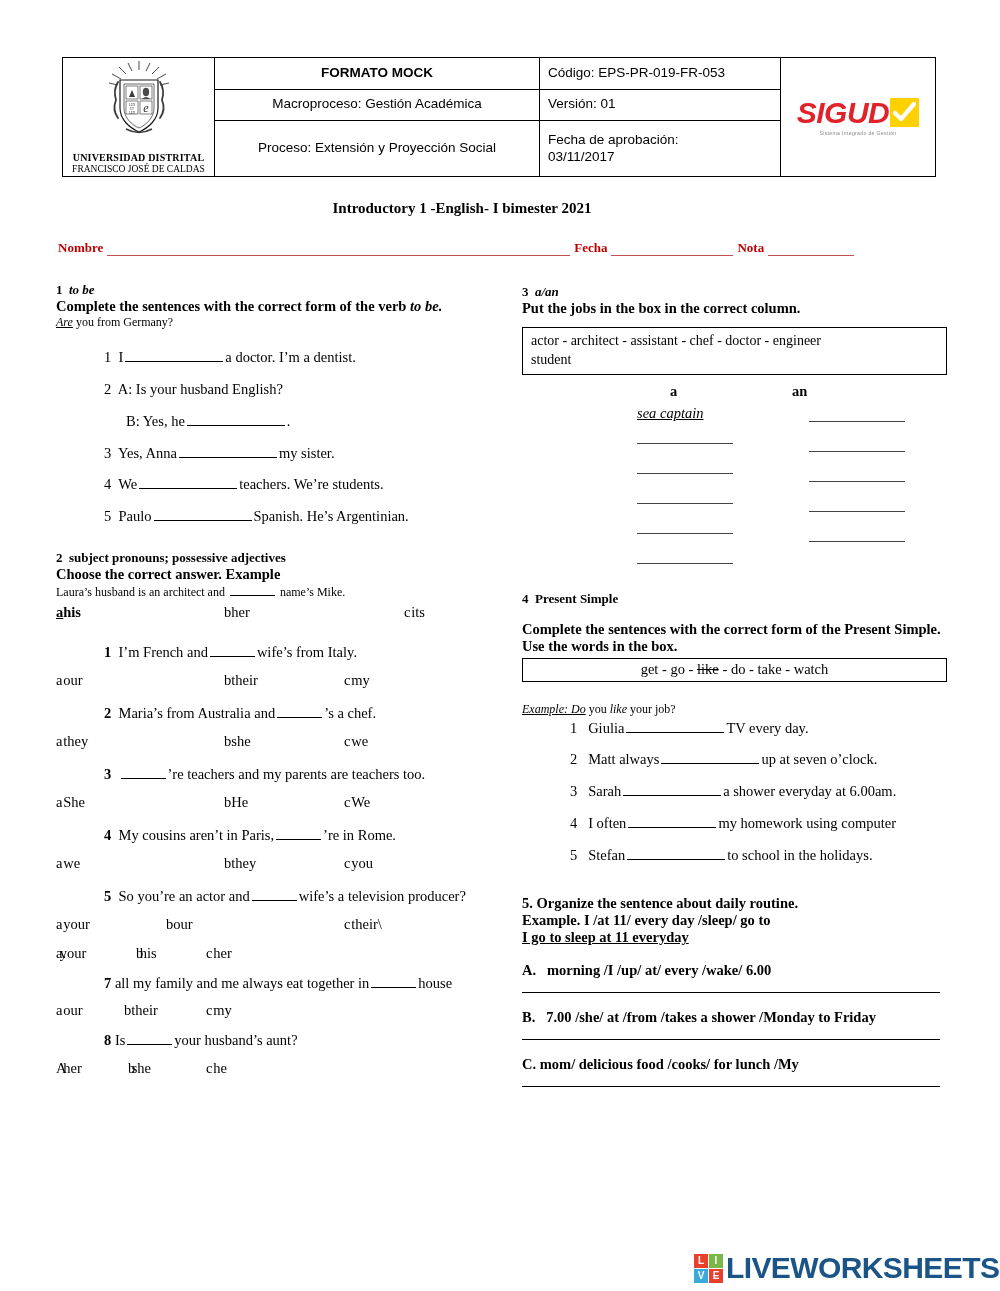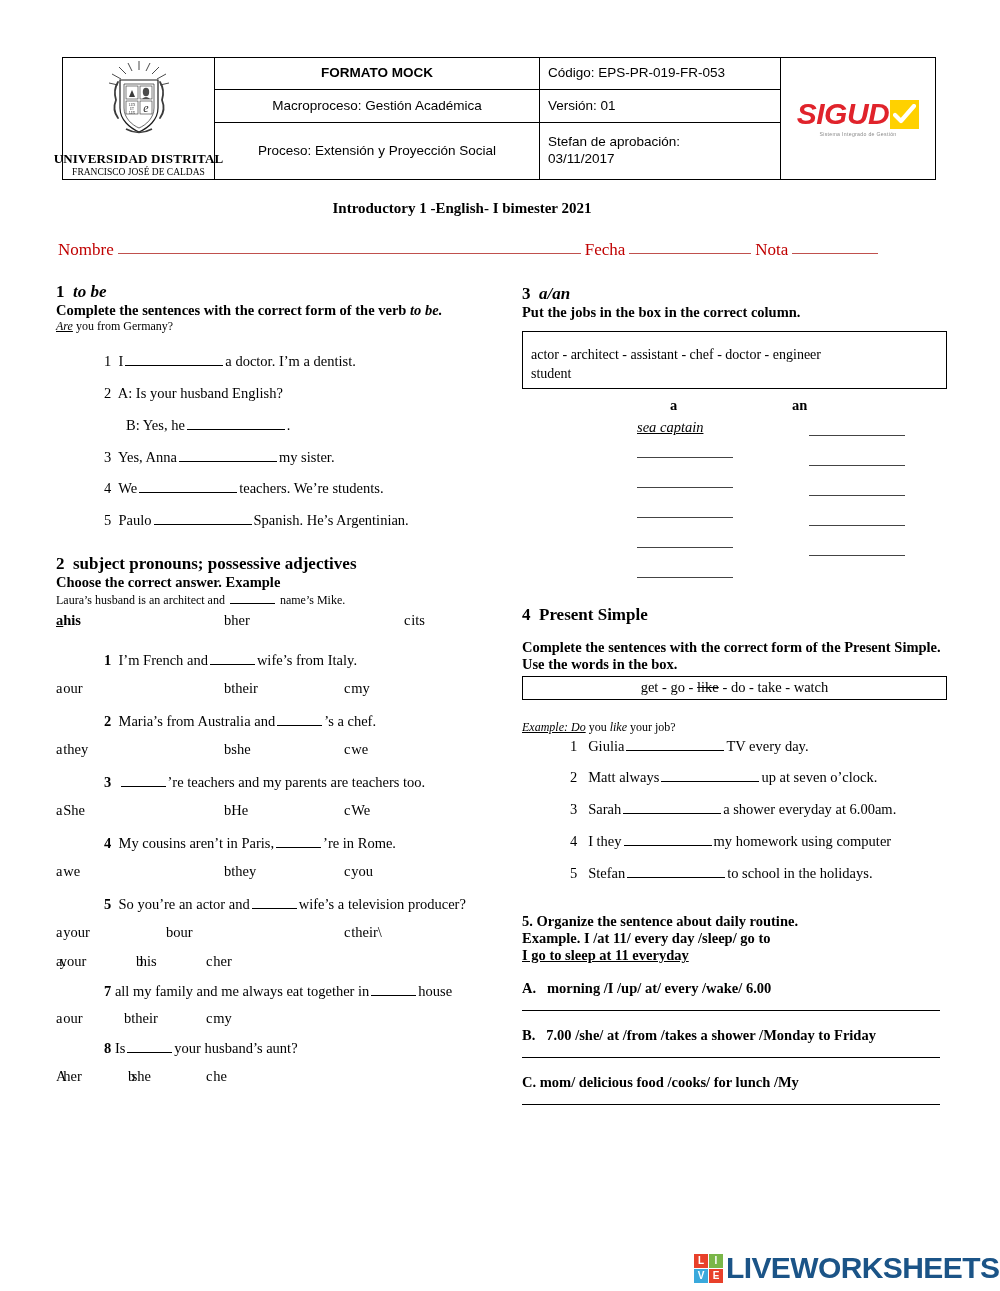--- a/index.html
+++ b/index.html
@@ -45,21 +45,21 @@
   td.code-cell { width: 241px; text-align: left; padding-left: 10px; }
   td.logo-cell { width: 155px; text-align: center; border-left: 1px solid #000; }
   td.formato-cell { font-weight: bold; text-align: center; }
 
   
   .seal-box { display: flex; flex-direction: column; align-items: center; justify-content: center; }
   .seal-img { width: 66px; height: 76px; display: block; }
   .seal-name {
     font-family: "Liberation Serif", serif;
     font-weight: bold;
-    font-size: 13px;
+    font-size: 10px;
     letter-spacing: 0.2px;
     margin-top: 16px;
     line-height: 1.15;
     white-space: nowrap;
   }
   .seal-sub {
     font-family: "Liberation Serif", serif;
     font-size: 9.5px;
     line-height: 1.1;
     white-space: nowrap;
@@ -103,42 +103,42 @@
     font-size: 15px;
     font-family: "Liberation Serif", serif;
   }
 
   
   .name-row {
     position: absolute;
     left: 58px; top: 240px;
     width: 884px;
     display: flex;
-    align-items: flex-start;
+    align-items: flex-end;
     color: #c00000;
-    font-weight: normal;
-    font-size: 17px;
+    font-weight: bold;
+    font-size: 13px;
   }
   .name-row .lbl { white-space: nowrap; }
   .name-row .rule {
     border-bottom: 1.3px solid #c0504d;
     height: 14px;
     margin: 0 4px;
   }
   .rule-nombre { flex: 0 0 463px; }
   .rule-fecha  { flex: 0 0 122px; }
   .rule-nota   { flex: 0 0 86px; }
 
   
   .col-left  { position: absolute; left: 56px;  top: 282px; width: 420px; }
   .col-right { position: absolute; left: 522px; top: 284px; width: 425px; }
 
   .sec-num {
     font-weight: bold;
-    font-size: 17px;
+    font-size: 13px;
   }
   .sec-num .it { font-style: italic; }
   .sec-instr {
     font-weight: bold;
     font-size: 14.5px;
     line-height: 1.18;
   }
   .sec-instr .it { font-style: italic; }
   .example-line {
     font-size: 12px;
@@ -173,21 +173,21 @@
     font-size: 14.5px;
     margin-top: 10px;
     position: relative;
     height: 19px;
   }
   .opts span { position: absolute; white-space: nowrap; }
 
   
   .word-box {
     border: 1px solid #000;
-    padding: 14px 8px 5px 8px;
+    padding: 4px 8px 5px 8px;
     font-size: 14px;
     line-height: 1.33;
     margin-top: 10px;
   }
   .strike { text-decoration: line-through; }
 
   .ab-head {
     position: relative;
     height: 20px;
     margin-top: 8px;
@@ -319,21 +319,21 @@
         </div>
       </td>
     </tr>
     <tr>
       <td class="proc-cell">Macroproceso: Gestión Académica</td>
       <td class="code-cell">Versión: 01</td>
     </tr>
     <tr>
       <td class="proc-cell">Proceso: Extensión y Proyección Social</td>
       <td class="code-cell">
-        <span>Stefan de aprobación:</span><br>
+        <span>Fecha de aprobación:</span><br>
         <span>03/11/2017</span>
       </td>
     </tr>
   </tbody>
     </table>
 </div>
 
 <div class="doc-title">Introductory 1  -English- I bimester 2021</div>
 
 <div class="name-row" style="color: rgb(192, 0, 0);">
@@ -520,21 +520,21 @@
     <div class="q">
       <span>2</span>&nbsp;&nbsp;
       <span>Matt always</span><span class="blank bl-lg"></span><span>up at seven o’clock.</span>
     </div>
     <div class="q">
       <span>3</span>&nbsp;&nbsp;
       <span>Sarah</span><span class="blank bl-lg"></span><span>a shower everyday at 6.00am.</span>
     </div>
     <div class="q">
       <span>4</span>&nbsp;&nbsp;
-      <span>I they</span><span class="blank bl-md"></span><span>my homework using computer</span>
+      <span>I often</span><span class="blank bl-md"></span><span>my homework using computer</span>
     </div>
     <div class="q">
       <span>5</span>&nbsp;&nbsp;
       <span>Stefan</span><span class="blank bl-lg"></span><span>to school in the holidays.</span>
     </div>
   </div>
 
   <div style="margin-top:30px">
     <div class="sec-instr">5. Organize the sentence about daily routine.</div>
     <div class="sec-instr">Example. I /at 11/ every day /sleep/ go to</div>

